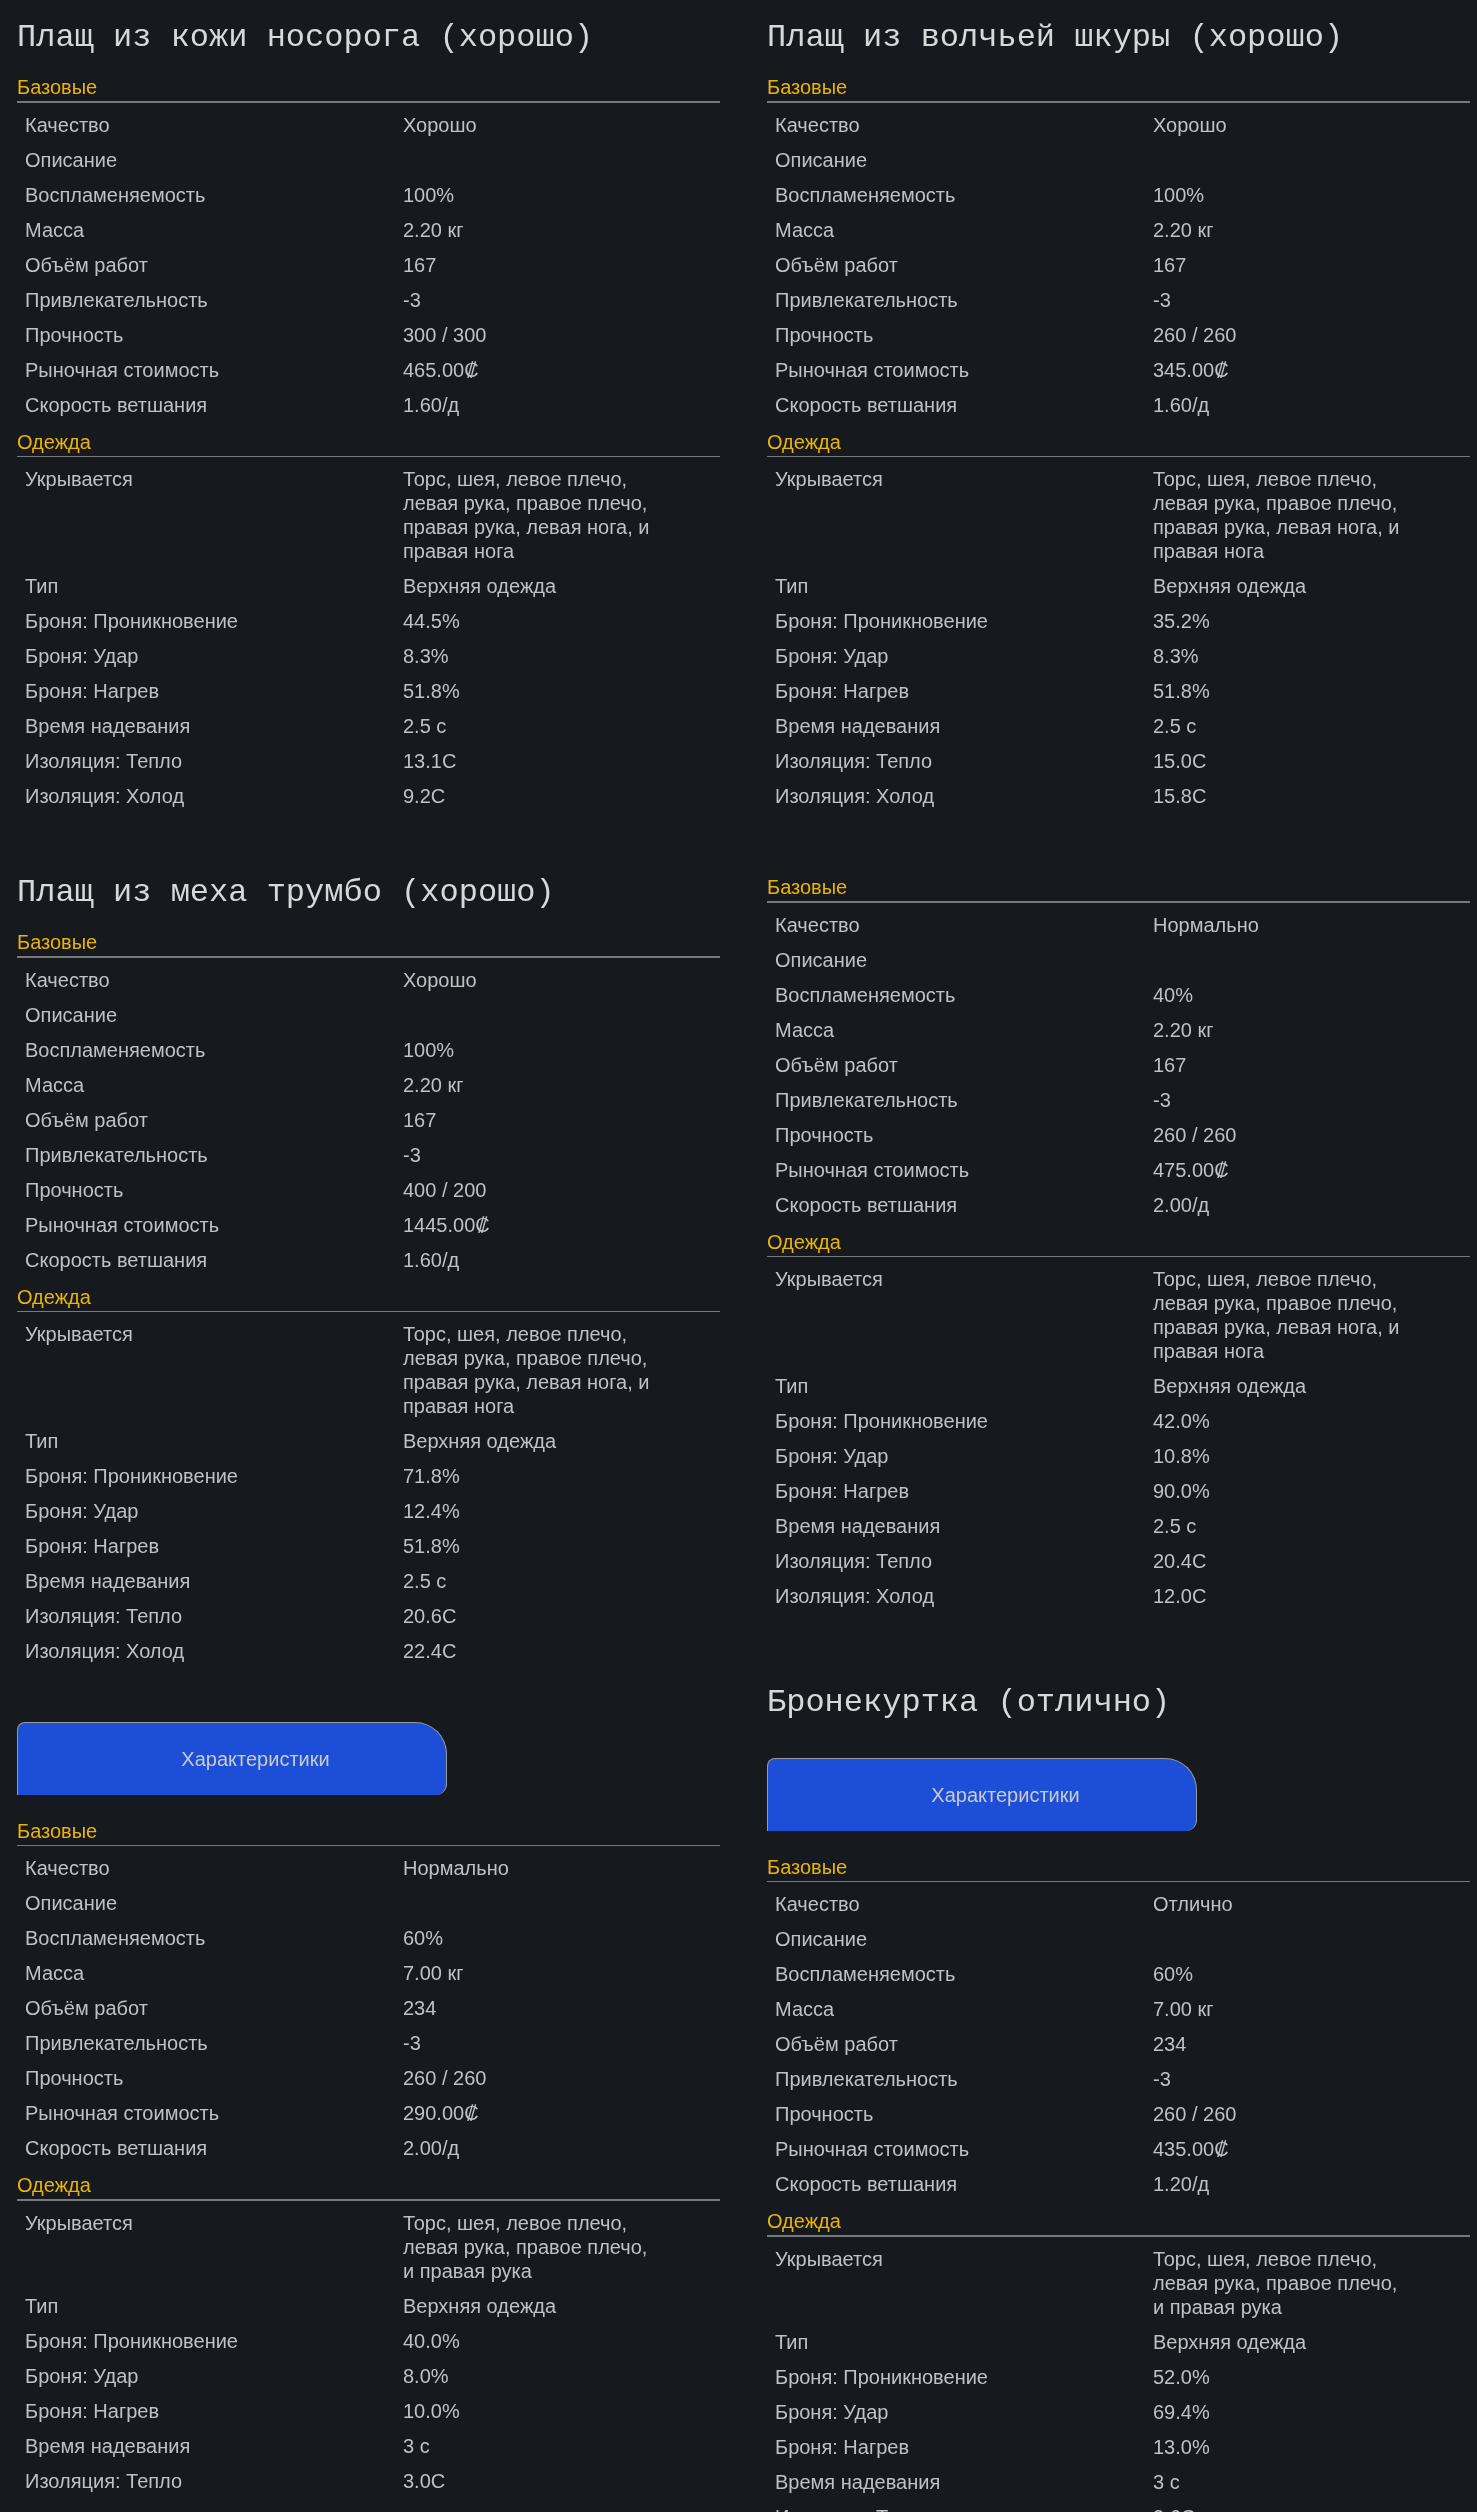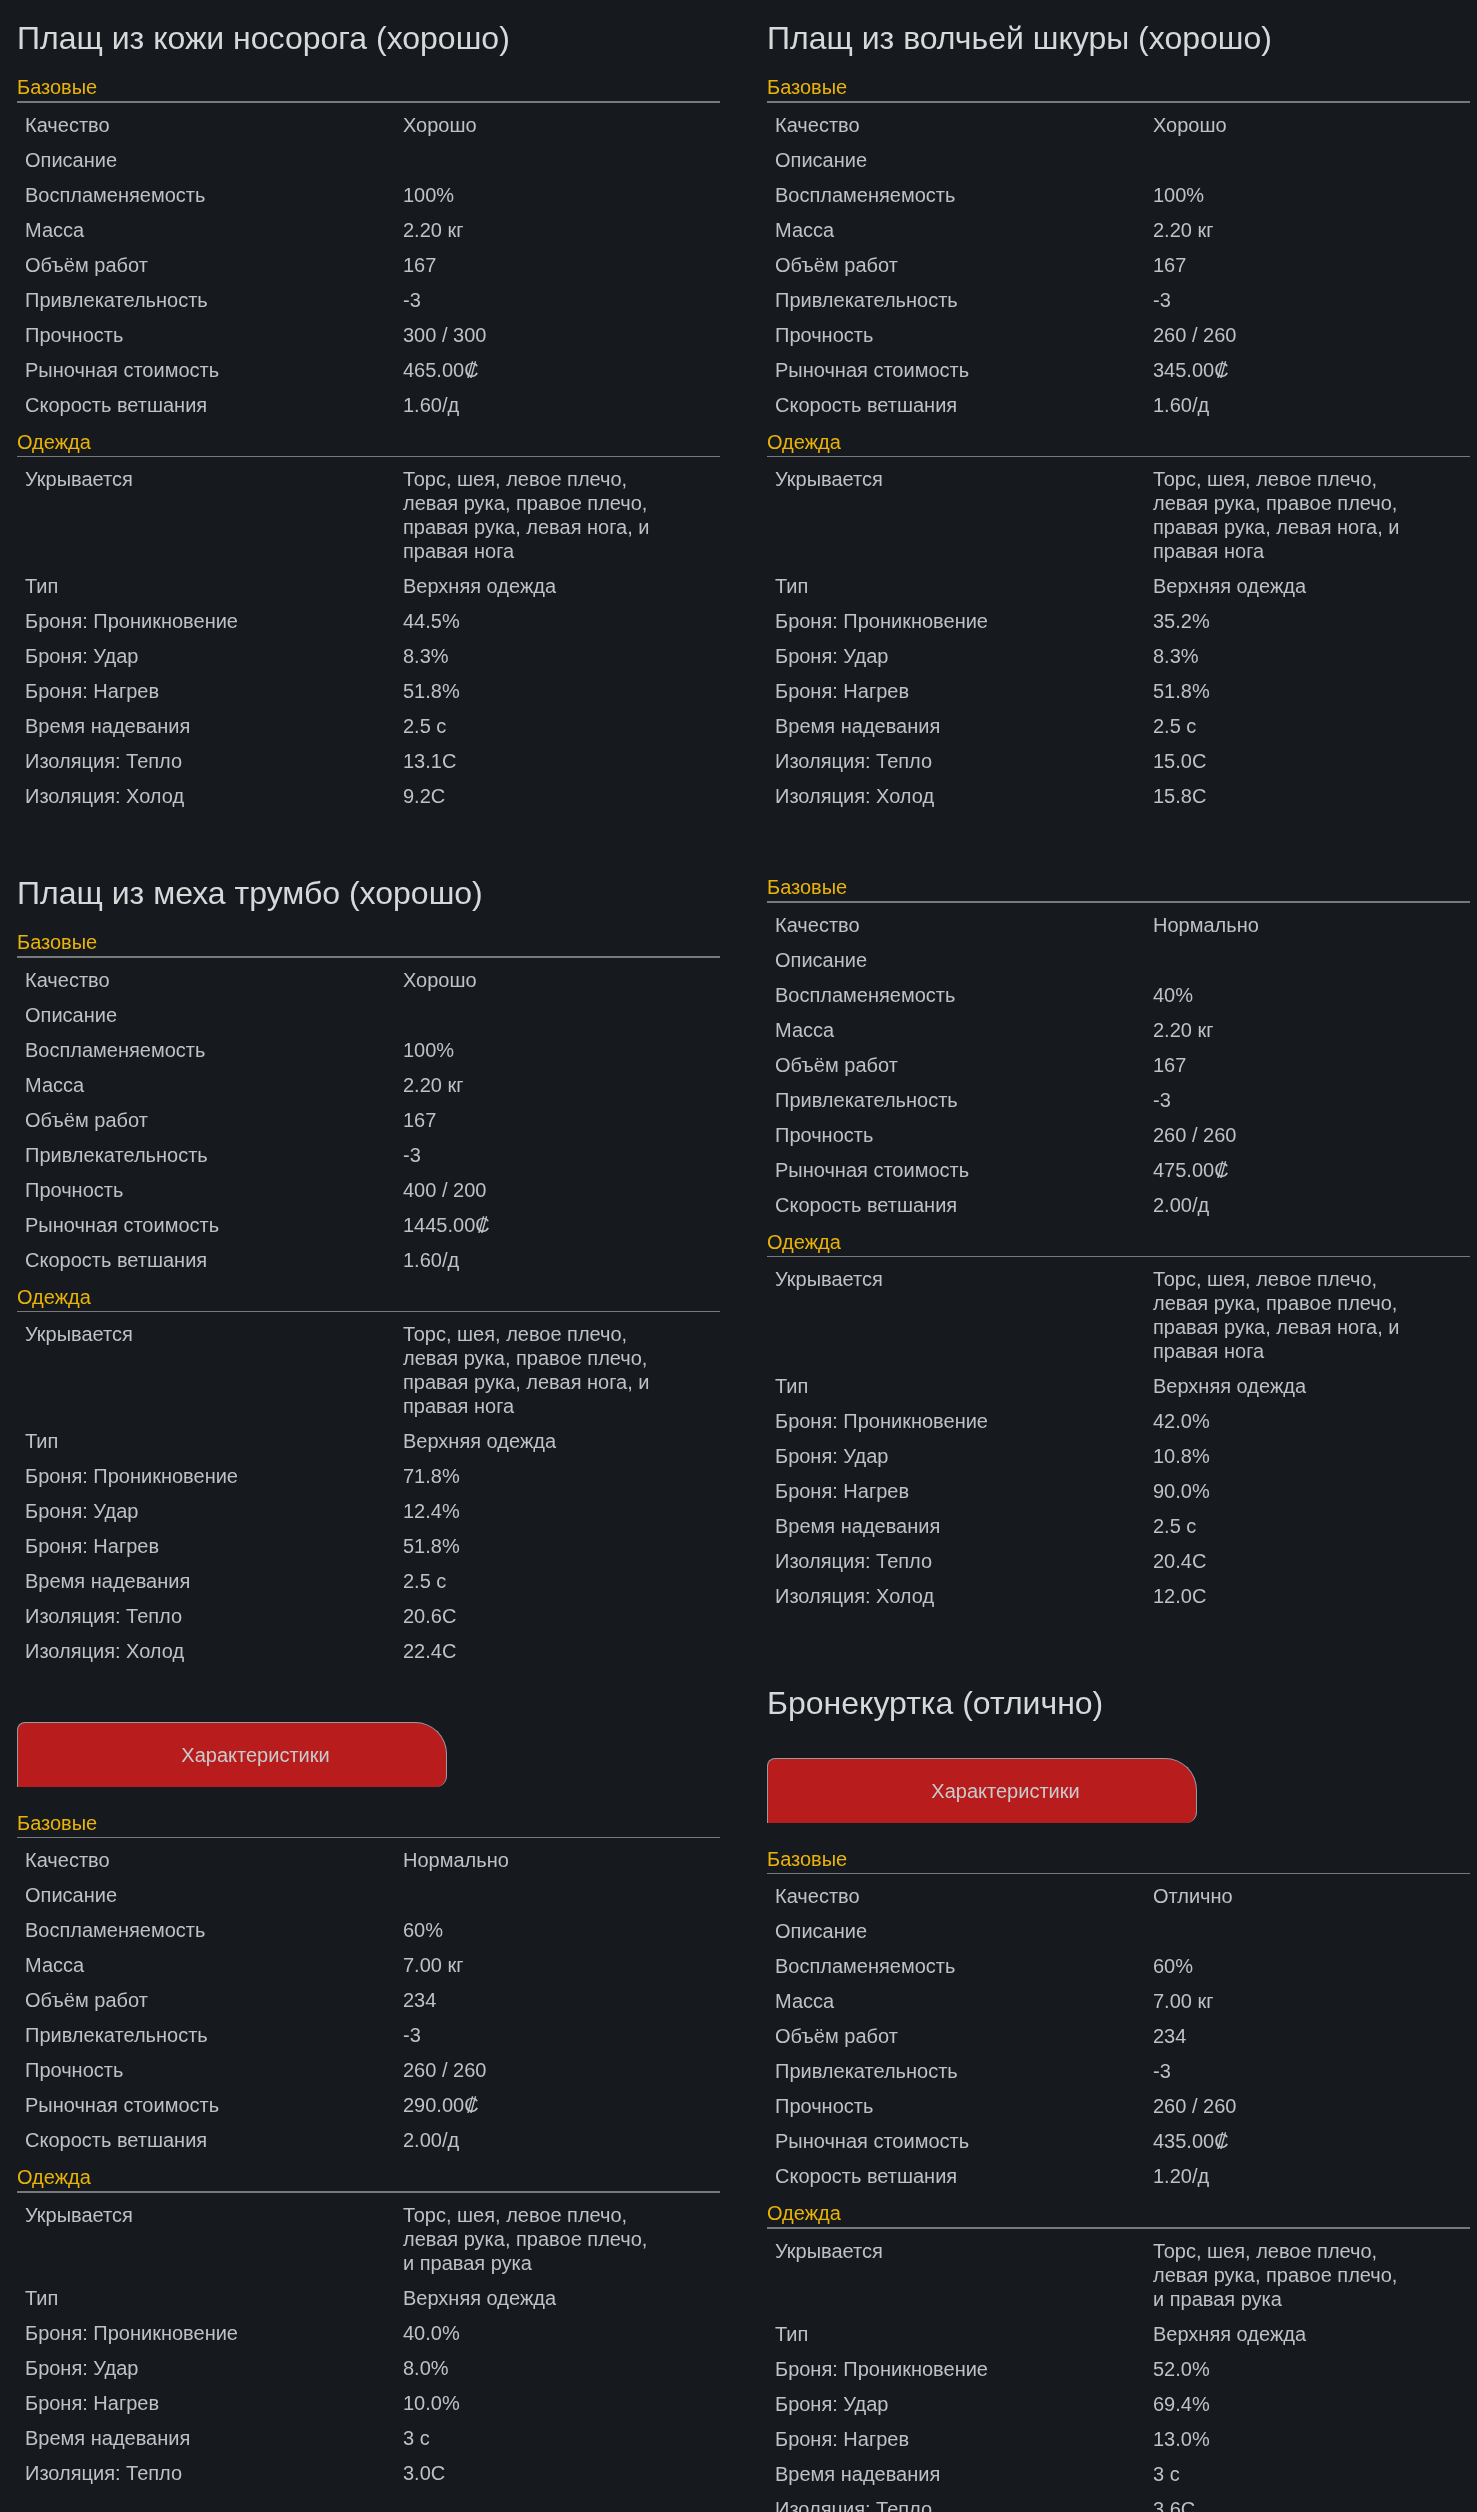--- a/index.html
+++ b/index.html
@@ -24,27 +24,28 @@
     align-items: start;
   }
   .panel { width: 703px; }
   .panel-title {
     margin: 0;
     font-size: 32px;
     font-weight: normal;
     line-height: 36px;
     color: #d6d8d9;
     white-space: nowrap;
+    font-family: Liberation Mono, monospace;
   }
   .tab {
     margin-top: 37px;
     width: 430px;
-    height: 65px;
+    height: 73px;
     box-sizing: border-box;
-    background: #b91c1c;
+    background: #1d4ed8;
     border: 1.5px solid #989a9c;
     border-bottom: none;
     border-radius: 8px 32px 11px 0;
     display: flex;
     align-items: center;
     justify-content: center;
     font-size: 20px;
     color: #c8cbcc;
     padding-left: 47px;
   }

